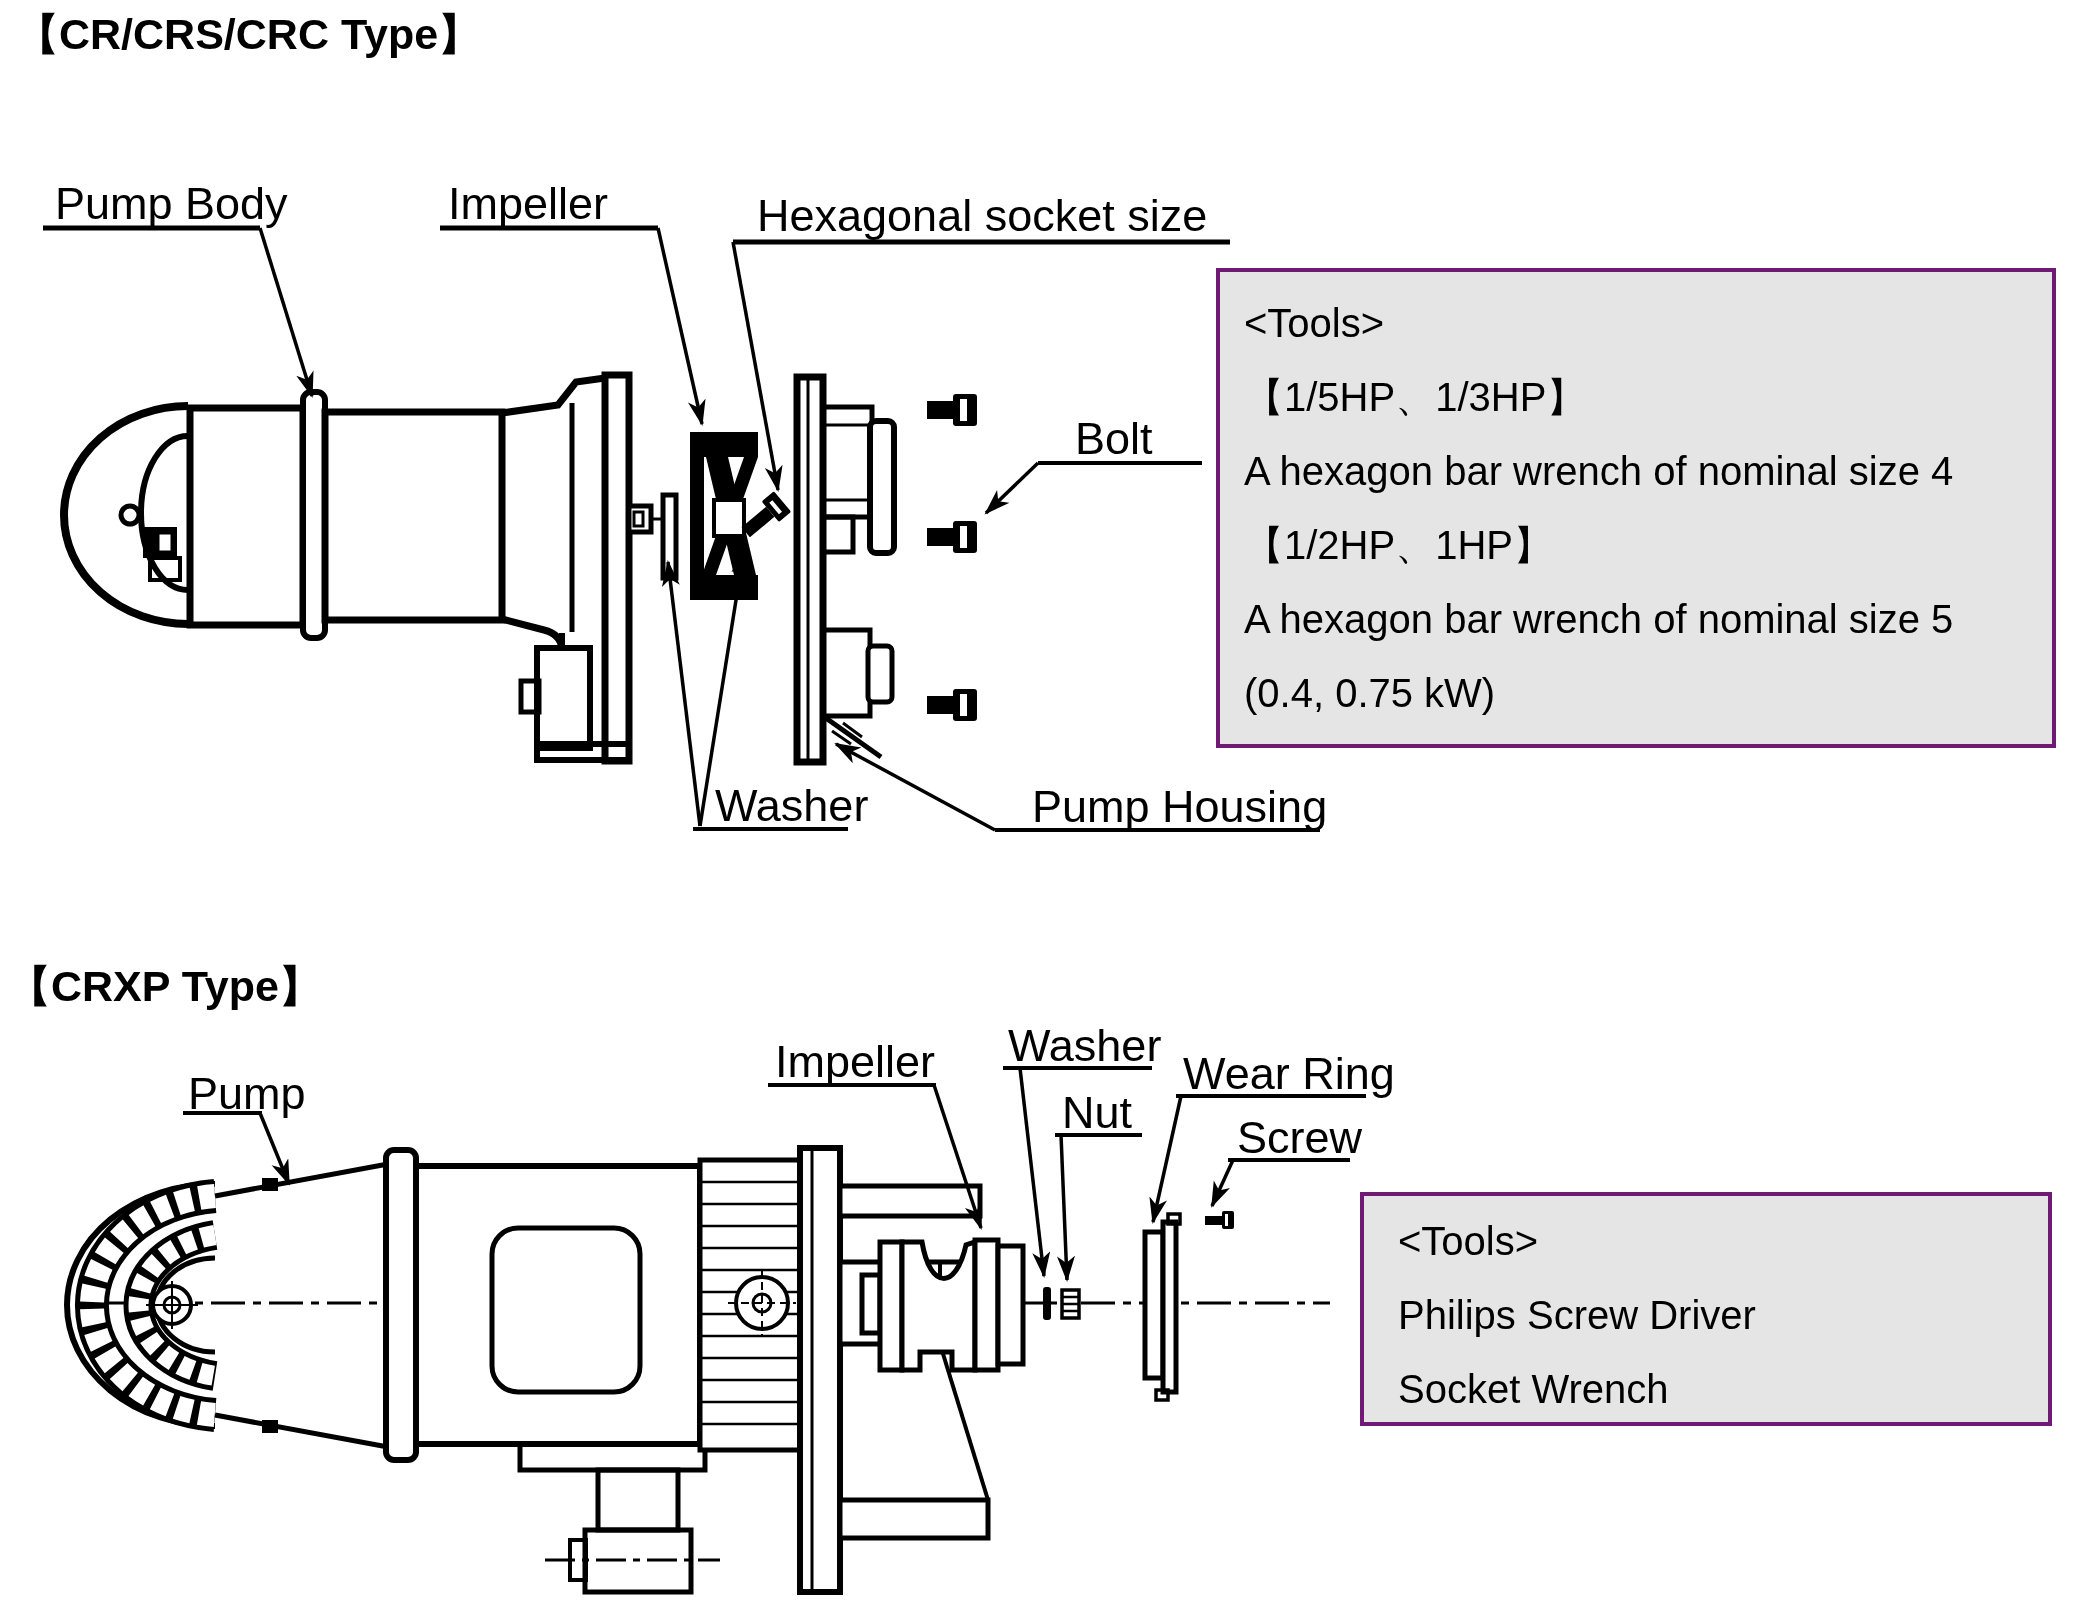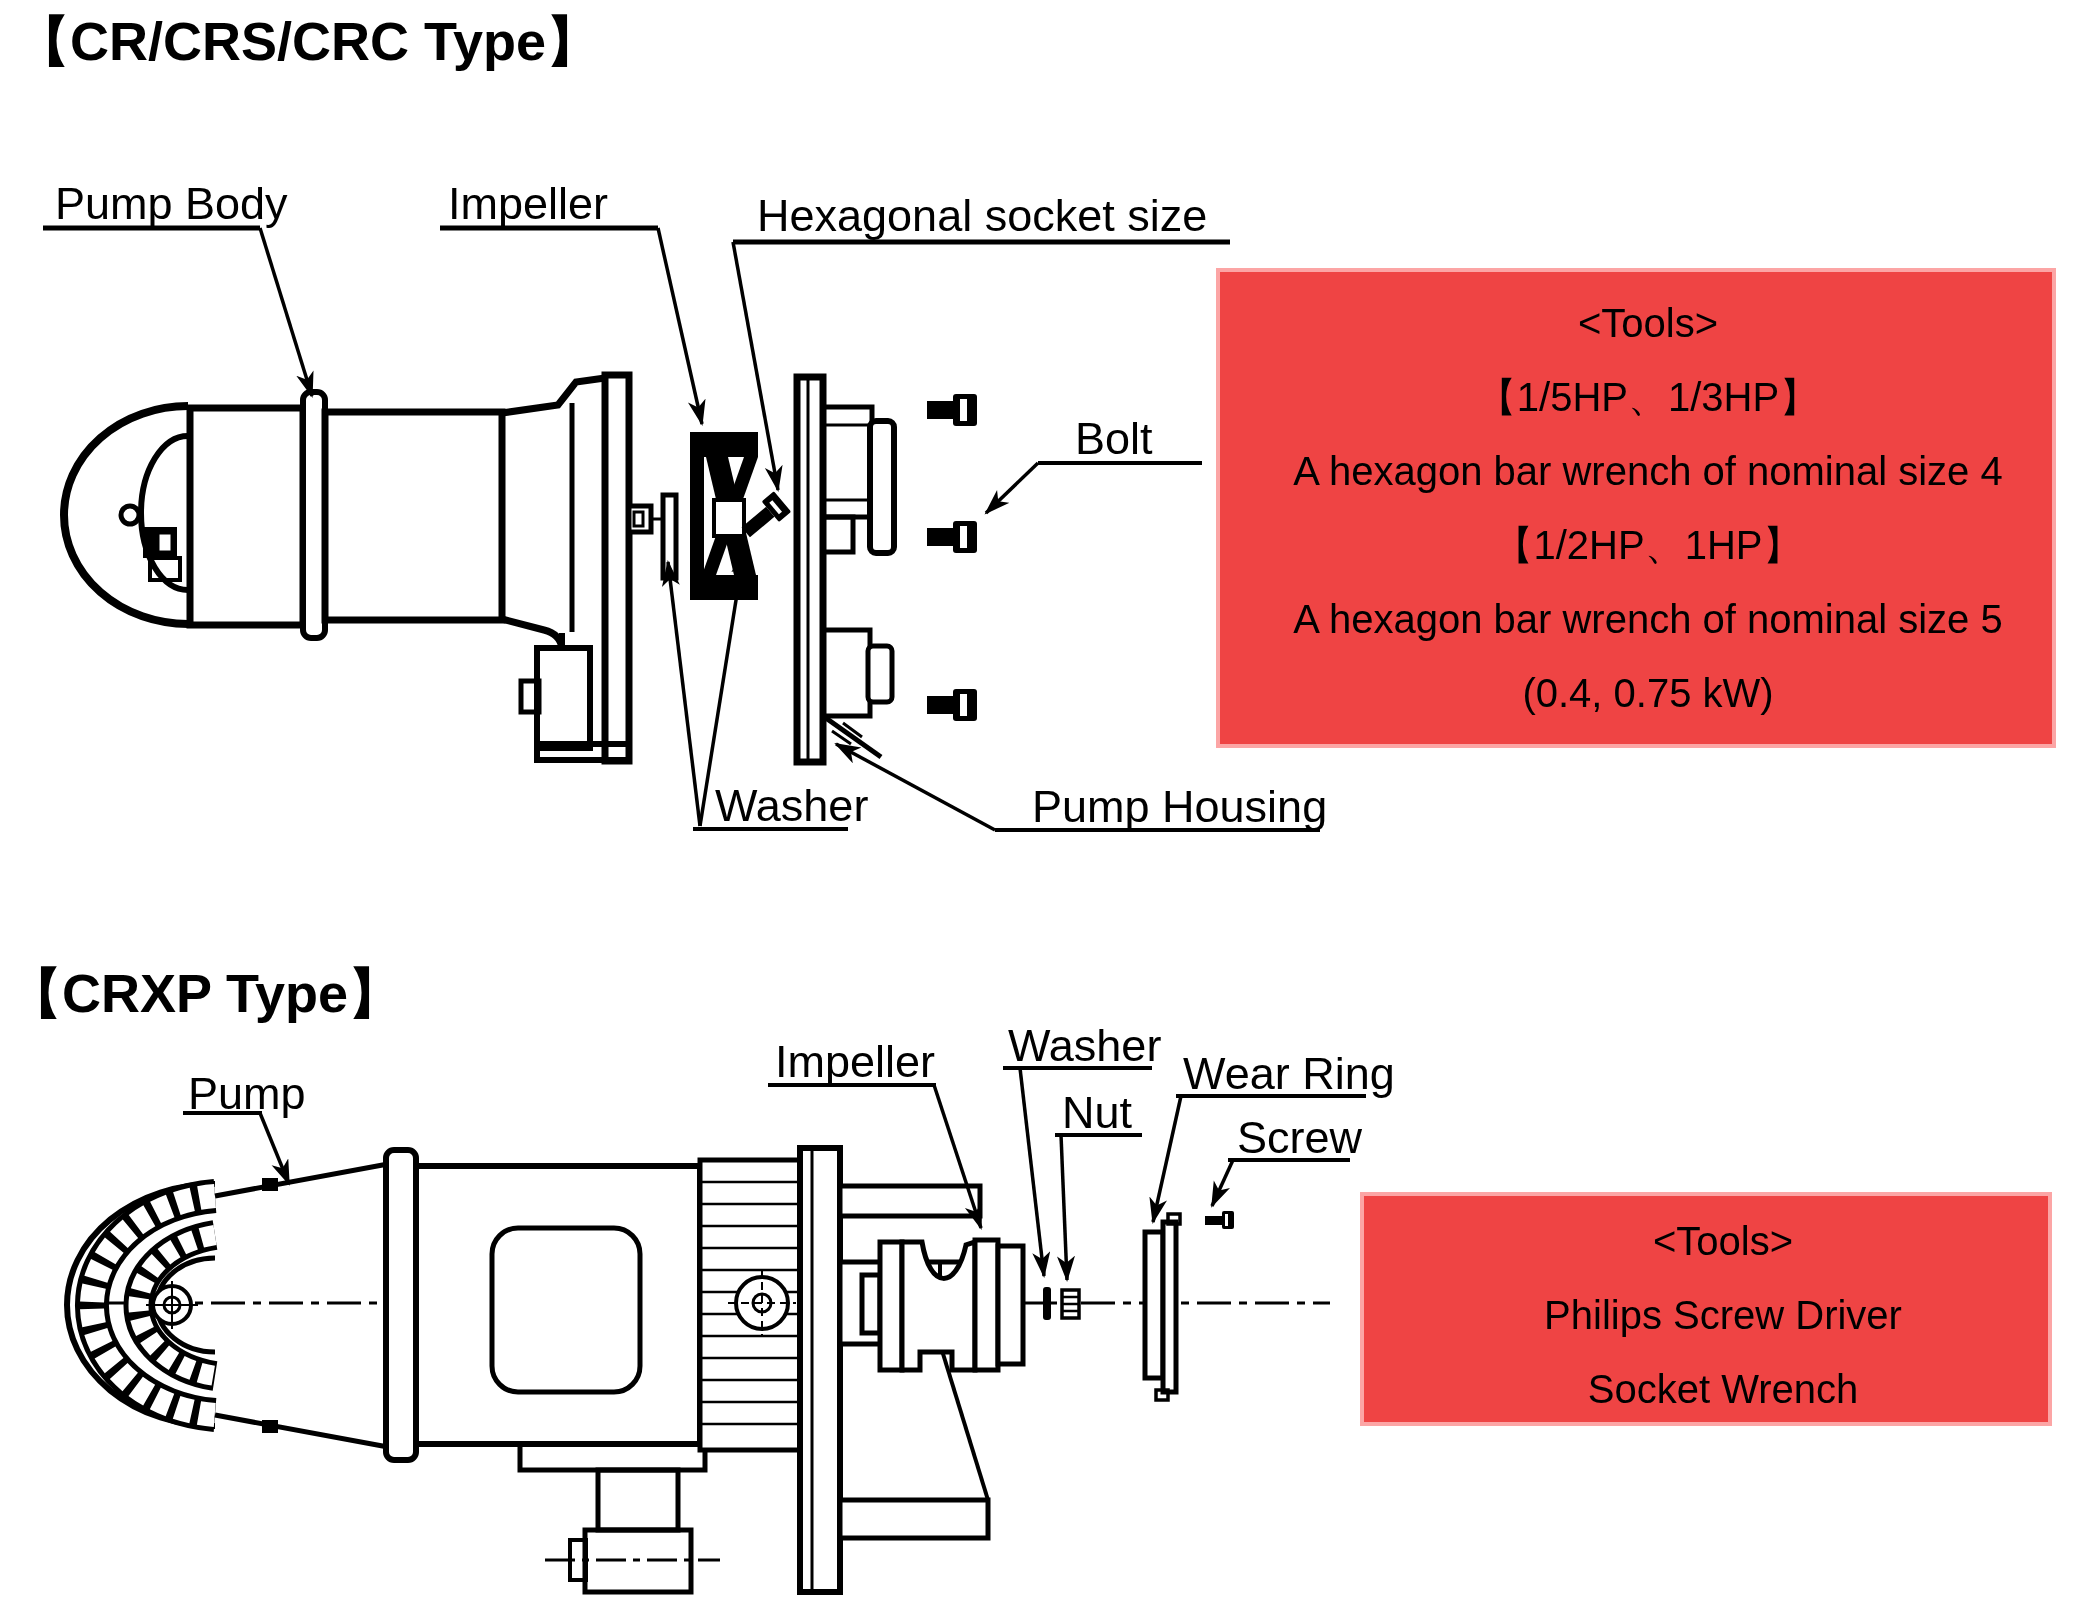--- a/index.html
+++ b/index.html
@@ -3,28 +3,28 @@
 <meta charset="utf-8">
 <style>
   html,body{margin:0;padding:0;}
   body{
     width:2083px;height:1600px;position:relative;background:#ffffff;
     font-family:"Liberation Sans","DejaVu Sans",sans-serif;color:#000;
     overflow:hidden;
   }
   #art{position:absolute;left:0;top:0;width:2083px;height:1600px;}
   .hdr{
-    position:absolute;font-size:54px;font-weight:bold;white-space:nowrap;
+    position:absolute;font-size:43px;font-weight:bold;white-space:nowrap;
     letter-spacing:0px;
   }
   .lbl{
     position:absolute;font-size:45px;line-height:1.05;white-space:nowrap;
   }
   .toolsbox{
-    position:absolute;border:4px solid #fca5a5;background:#ef4444;box-sizing:border-box;text-align:center;
+    position:absolute;border:4px solid #701a75;background:#e5e5e5;box-sizing:border-box;
   }
   .toolsbox .tline{
     font-size:40px;line-height:74px;white-space:nowrap;
   }
   #box1{left:1216px;top:268px;width:840px;height:480px;padding:14px 0 0 24px;}
   #box2{left:1360px;top:1192px;width:692px;height:234px;padding:8px 0 0 34px;}
 </style>
 </head>
 <body>
 

